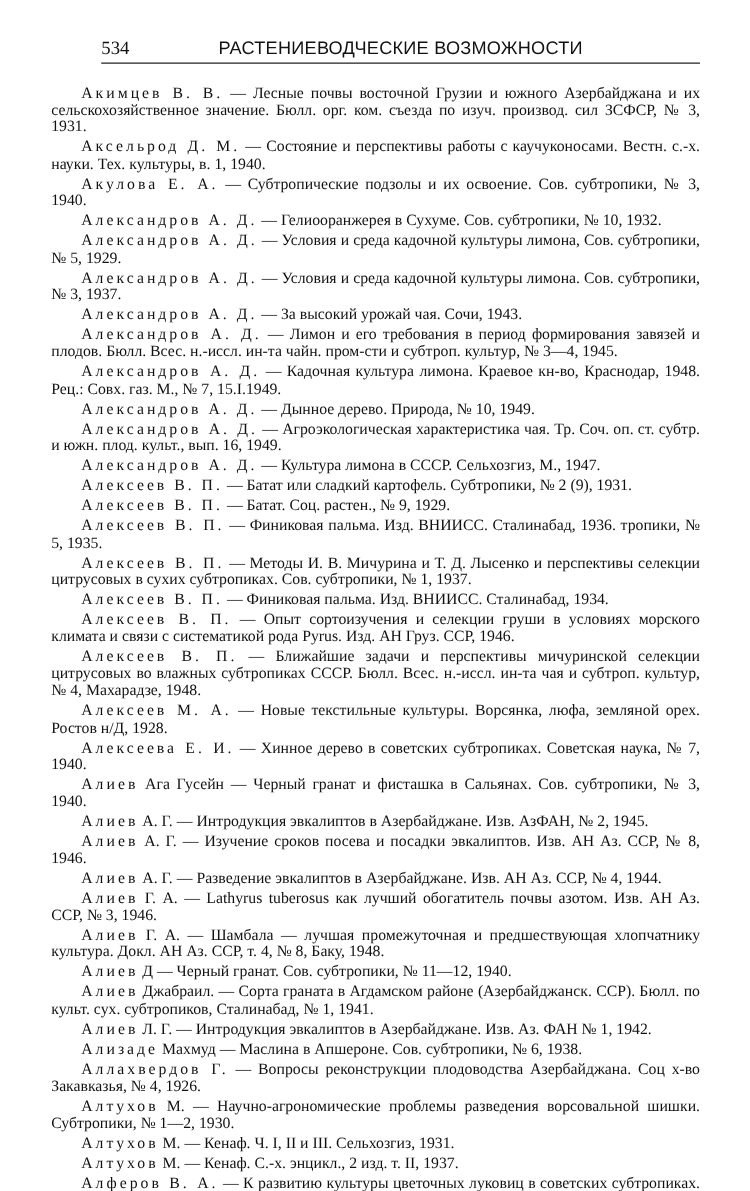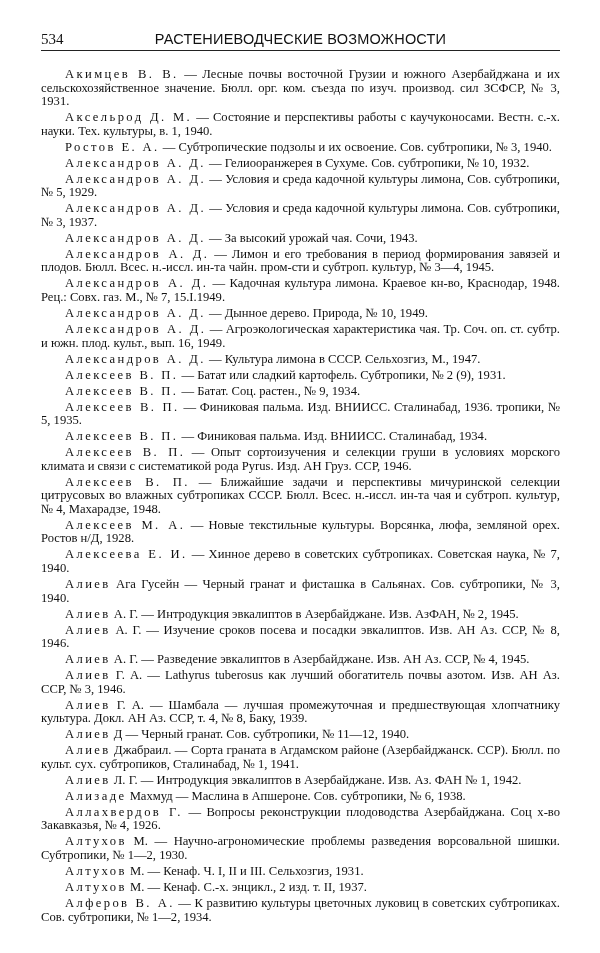--- a/index.html
+++ b/index.html
@@ -1,18 +1,18 @@
 <!DOCTYPE html>
 <html><head>
 <meta charset="utf-8">
 <style>
   html, body { margin: 0; padding: 0; background: #ffffff; }
   body { width: 600px; height: 953px; overflow: hidden; position: relative; color: #111; }
   .page { position: absolute; left: 41px; top: 0; width: 519px; }
-  .header { position: relative; height: 52px; }
+  .header { position: relative; height: 52px; margin-left: 40px; }
   .page-num { position: absolute; left: 0; top: 31px; font-family: "Liberation Serif", serif; font-size: 15px; }
   .running-title { position: absolute; left: 0; right: 0; top: 31px; text-align: center; font-family: "Liberation Sans", sans-serif; font-size: 14.5px; letter-spacing: 0.2px; }
   .rule { position: absolute; left: 0; right: 0; top: 50px; border-top: 1.3px solid #222; }
   .entries { position: absolute; top: 68px; left: 0; width: 519px; font-family: "Liberation Serif", serif; font-size: 12.6px; line-height: 13.6px; text-align: justify; }
   .entry { text-indent: 24px; margin: 0 0 2.4px 0; }
   .author { letter-spacing: 2.4px; font-weight: normal; }
   .title { }
 </style>
 </head>
 <body>
@@ -20,44 +20,45 @@
 <div class="page">
   <div class="header">
     <span class="page-num">534</span>
     <div class="running-title">РАСТЕНИЕВОДЧЕСКИЕ ВОЗМОЖНОСТИ</div>
     <div class="rule"></div>
   </div>
 
   <div class="entries">
     <p class="entry"><span class="author">Акимцев В. В.</span> <span class="title">— Лесные почвы восточной Грузии и южного Азербайджана и их сельскохозяйственное значение. Бюлл. орг. ком. съезда по изуч. производ. сил ЗСФСР, № 3, 1931.</span></p>
     <p class="entry"><span class="author">Аксельрод Д. М.</span> <span class="title">— Состояние и перспективы работы с каучуконосами. Вестн. с.-х. науки. Тех. культуры, в. 1, 1940.</span></p>
-    <p class="entry"><span class="author">Ростов Е. А.</span> <span class="title">— Субтропические подзолы и их освоение. Сов. субтропики, № 3, 1940.</span></p>
+    <p class="entry"><span class="author">Акулова Е. А.</span> <span class="title">— Субтропические подзолы и их освоение. Сов. субтропики, № 3, 1940.</span></p>
     <p class="entry"><span class="author">Александров А. Д.</span> <span class="title">— Гелиооранжерея в Сухуме. Сов. субтропики, № 10, 1932.</span></p>
     <p class="entry"><span class="author">Александров А. Д.</span> <span class="title">— Условия и среда кадочной культуры лимона, Сов. субтропики, № 5, 1929.</span></p>
     <p class="entry"><span class="author">Александров А. Д.</span> <span class="title">— Условия и среда кадочной культуры лимона. Сов. субтропики, № 3, 1937.</span></p>
     <p class="entry"><span class="author">Александров А. Д.</span> <span class="title">— За высокий урожай чая. Сочи, 1943.</span></p>
     <p class="entry"><span class="author">Александров А. Д.</span> <span class="title">— Лимон и его требования в период формирования завязей и плодов. Бюлл. Всес. н.-иссл. ин-та чайн. пром-сти и субтроп. культур, № 3—4, 1945.</span></p>
     <p class="entry"><span class="author">Александров А. Д.</span> <span class="title">— Кадочная культура лимона. Краевое кн-во, Краснодар, 1948. Рец.: Совх. газ. М., № 7, 15.I.1949.</span></p>
     <p class="entry"><span class="author">Александров А. Д.</span> <span class="title">— Дынное дерево. Природа, № 10, 1949.</span></p>
     <p class="entry"><span class="author">Александров А. Д.</span> <span class="title">— Агроэкологическая характеристика чая. Тр. Соч. оп. ст. субтр. и южн. плод. культ., вып. 16, 1949.</span></p>
     <p class="entry"><span class="author">Александров А. Д.</span> <span class="title">— Культура лимона в СССР. Сельхозгиз, М., 1947.</span></p>
     <p class="entry"><span class="author">Алексеев В. П.</span> <span class="title">— Батат или сладкий картофель. Субтропики, № 2 (9), 1931.</span></p>
-    <p class="entry"><span class="author">Алексеев В. П.</span> <span class="title">— Батат. Соц. растен., № 9, 1934.</span></p>
+    <p class="entry"><span class="author">Алексеев В. П.</span> <span class="title">— Батат. Соц. растен., № 9, 1929.</span></p>
     <p class="entry"><span class="author">Алексеев В. П.</span> <span class="title">— Финиковая пальма. Изд. ВНИИСС. Сталинабад, 1936. тропики, № 5, 1935.</span></p>
+    <p class="entry"><span class="author">Алексеев В. П.</span> <span class="title">— Методы И. В. Мичурина и Т. Д. Лысенко и перспективы селекции цитрусовых в сухих субтропиках. Сов. субтропики, № 1, 1937.</span></p>
     <p class="entry"><span class="author">Алексеев В. П.</span> <span class="title">— Финиковая пальма. Изд. ВНИИСС. Сталинабад, 1934.</span></p>
     <p class="entry"><span class="author">Алексеев В. П.</span> <span class="title">— Опыт сортоизучения и селекции груши в условиях морского климата и связи с систематикой рода Pyrus. Изд. АН Груз. ССР, 1946.</span></p>
     <p class="entry"><span class="author">Алексеев В. П.</span> <span class="title">— Ближайшие задачи и перспективы мичуринской селекции цитрусовых во влажных субтропиках СССР. Бюлл. Всес. н.-иссл. ин-та чая и субтроп. культур, № 4, Махарадзе, 1948.</span></p>
     <p class="entry"><span class="author">Алексеев М. А.</span> <span class="title">— Новые текстильные культуры. Ворсянка, люфа, земляной орех. Ростов н/Д, 1928.</span></p>
     <p class="entry"><span class="author">Алексеева Е. И.</span> <span class="title">— Хинное дерево в советских субтропиках. Советская наука, № 7, 1940.</span></p>
     <p class="entry"><span class="author">Алиев</span> <span class="title">Ага Гусейн — Черный гранат и фисташка в Сальянах. Сов. субтропики, № 3, 1940.</span></p>
     <p class="entry"><span class="author">Алиев</span> <span class="title">А. Г. — Интродукция эвкалиптов в Азербайджане. Изв. АзФАН, № 2, 1945.</span></p>
     <p class="entry"><span class="author">Алиев</span> <span class="title">А. Г. — Изучение сроков посева и посадки эвкалиптов. Изв. АН Аз. ССР, № 8, 1946.</span></p>
-    <p class="entry"><span class="author">Алиев</span> <span class="title">А. Г. — Разведение эвкалиптов в Азербайджане. Изв. АН Аз. ССР, № 4, 1945.</span></p>
+    <p class="entry"><span class="author">Алиев</span> <span class="title">А. Г. — Разведение эвкалиптов в Азербайджане. Изв. АН Аз. ССР, № 4, 1944.</span></p>
     <p class="entry"><span class="author">Алиев</span> <span class="title">Г. А. — Lathyrus tuberosus как лучший обогатитель почвы азотом. Изв. АН Аз. ССР, № 3, 1946.</span></p>
-    <p class="entry"><span class="author">Алиев</span> <span class="title">Г. А. — Шамбала — лучшая промежуточная и предшествующая хлопчатнику культура. Докл. АН Аз. ССР, т. 4, № 8, Баку, 1939.</span></p>
+    <p class="entry"><span class="author">Алиев</span> <span class="title">Г. А. — Шамбала — лучшая промежуточная и предшествующая хлопчатнику культура. Докл. АН Аз. ССР, т. 4, № 8, Баку, 1948.</span></p>
     <p class="entry"><span class="author">Алиев</span> <span class="title">Д — Черный гранат. Сов. субтропики, № 11—12, 1940.</span></p>
     <p class="entry"><span class="author">Алиев</span> <span class="title">Джабраил. — Сорта граната в Агдамском районе (Азербайджанск. ССР). Бюлл. по культ. сух. субтропиков, Сталинабад, № 1, 1941.</span></p>
     <p class="entry"><span class="author">Алиев</span> <span class="title">Л. Г. — Интродукция эвкалиптов в Азербайджане. Изв. Аз. ФАН № 1, 1942.</span></p>
     <p class="entry"><span class="author">Ализаде</span> <span class="title">Махмуд — Маслина в Апшероне. Сов. субтропики, № 6, 1938.</span></p>
     <p class="entry"><span class="author">Аллахвердов Г.</span> <span class="title">— Вопросы реконструкции плодоводства Азербайджана. Соц х-во Закавказья, № 4, 1926.</span></p>
     <p class="entry"><span class="author">Алтухов</span> <span class="title">М. — Научно-агрономические проблемы разведения ворсовальной шишки. Субтропики, № 1—2, 1930.</span></p>
     <p class="entry"><span class="author">Алтухов</span> <span class="title">М. — Кенаф. Ч. I, II и III. Сельхозгиз, 1931.</span></p>
     <p class="entry"><span class="author">Алтухов</span> <span class="title">М. — Кенаф. С.-х. энцикл., 2 изд. т. II, 1937.</span></p>
     <p class="entry"><span class="author">Алферов В. А.</span> <span class="title">— К развитию культуры цветочных луковиц в советских субтропиках. Сов. субтропики, № 1—2, 1934.</span></p>
   </div>

